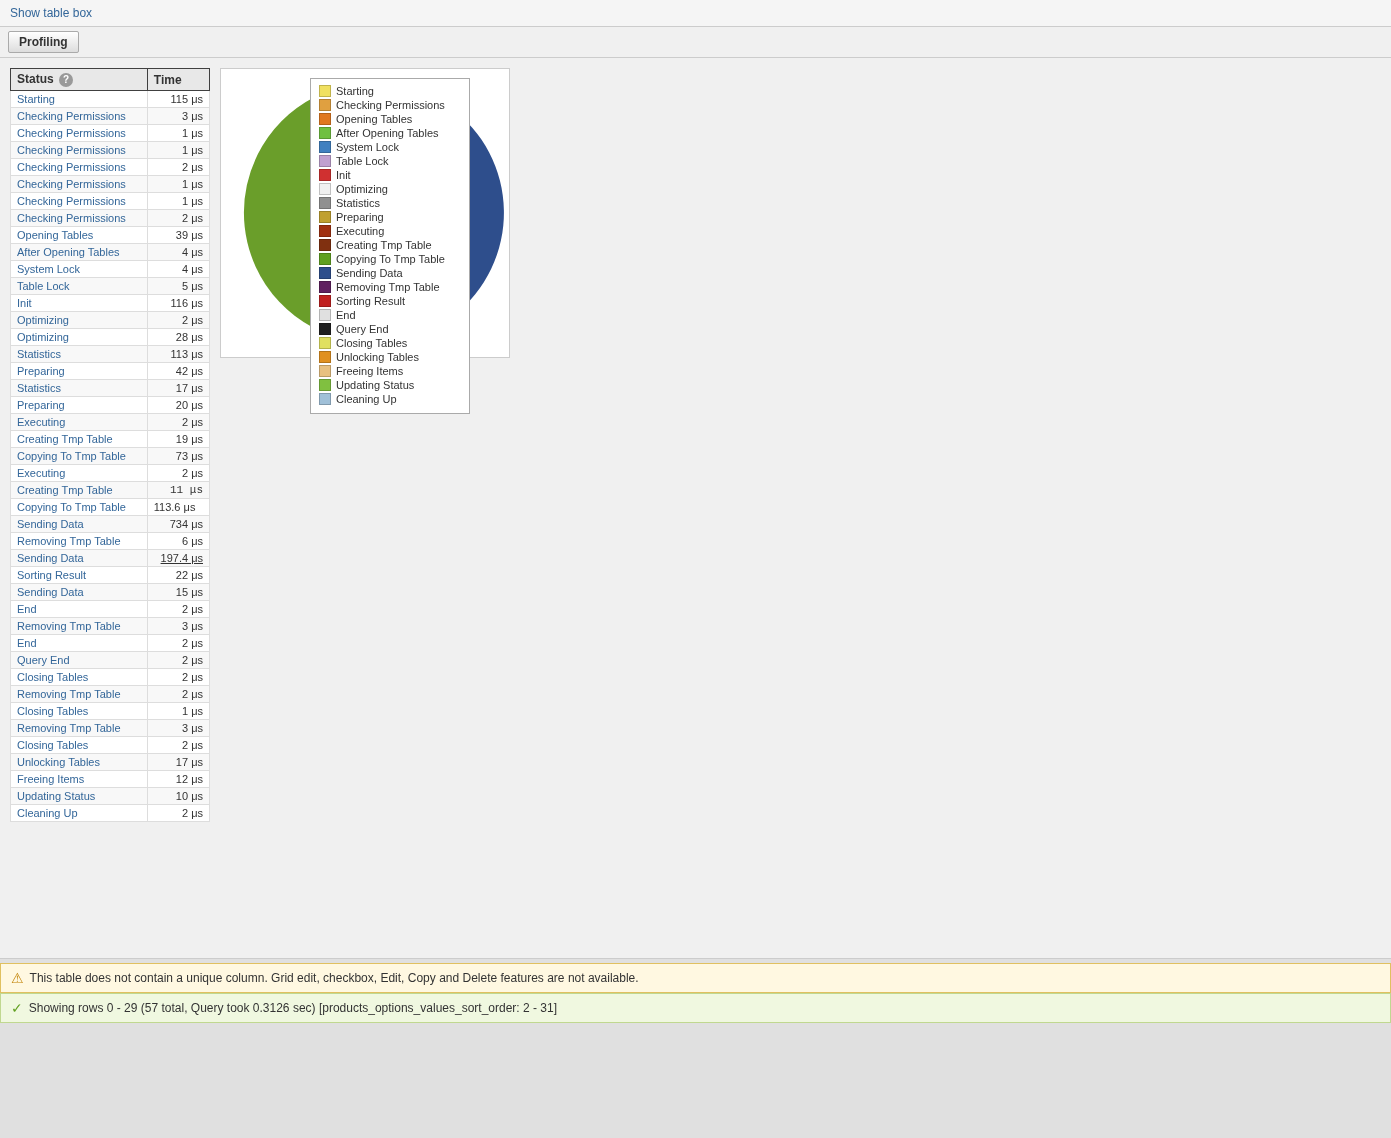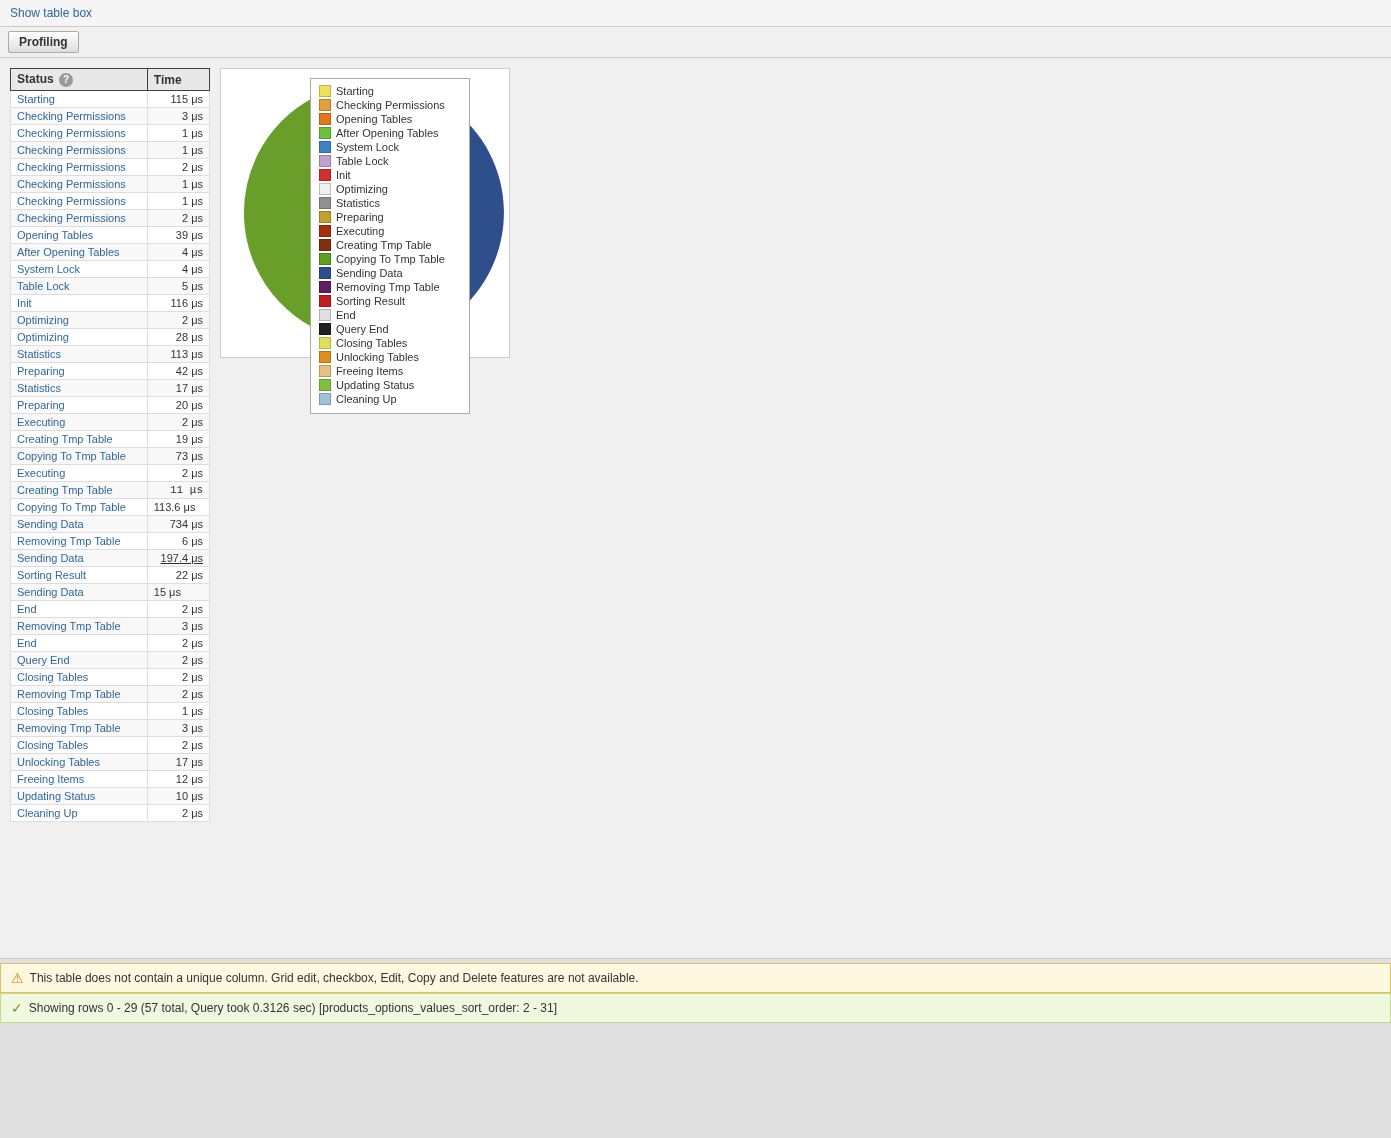--- a/index.html
+++ b/index.html
@@ -290,21 +290,21 @@
           <tr>
             <td style="color: rgb(51, 102, 153);">Sending Data</td>
             <td style="text-align: right; color: rgb(51, 51, 51); text-decoration: underline;">197.4 μs</td>
           </tr>
           <tr>
             <td style="color: rgb(51, 102, 153);">Sorting Result</td>
             <td style="text-align: right; color: rgb(51, 51, 51);">22 μs</td>
           </tr>
           <tr>
             <td style="color: rgb(51, 102, 153);">Sending Data</td>
-            <td style="text-align: left; color: rgb(51, 51, 51);">15 μs</td>
+            <td style="text-align: right; color: rgb(51, 51, 51);">15 μs</td>
           </tr>
           <tr>
             <td style="color: rgb(51, 102, 153);">End</td>
             <td style="text-align: right; color: rgb(51, 51, 51);">2 μs</td>
           </tr>
           <tr>
             <td style="color: rgb(51, 102, 153);">Removing Tmp Table</td>
             <td style="text-align: right; color: rgb(51, 51, 51);">3 μs</td>
           </tr>
           <tr>

